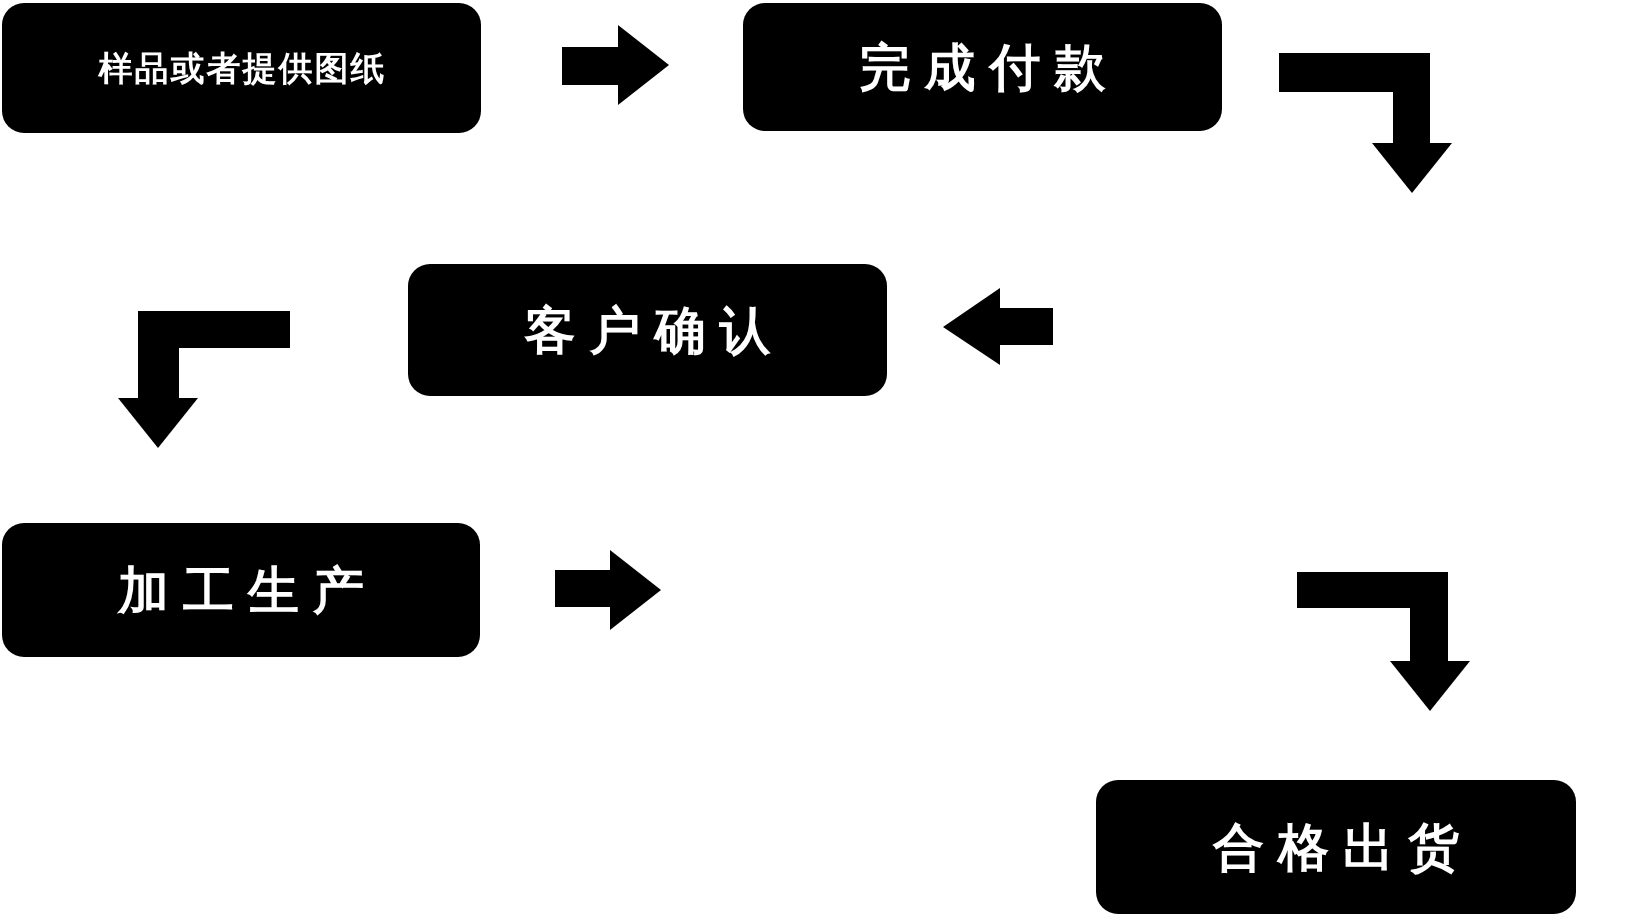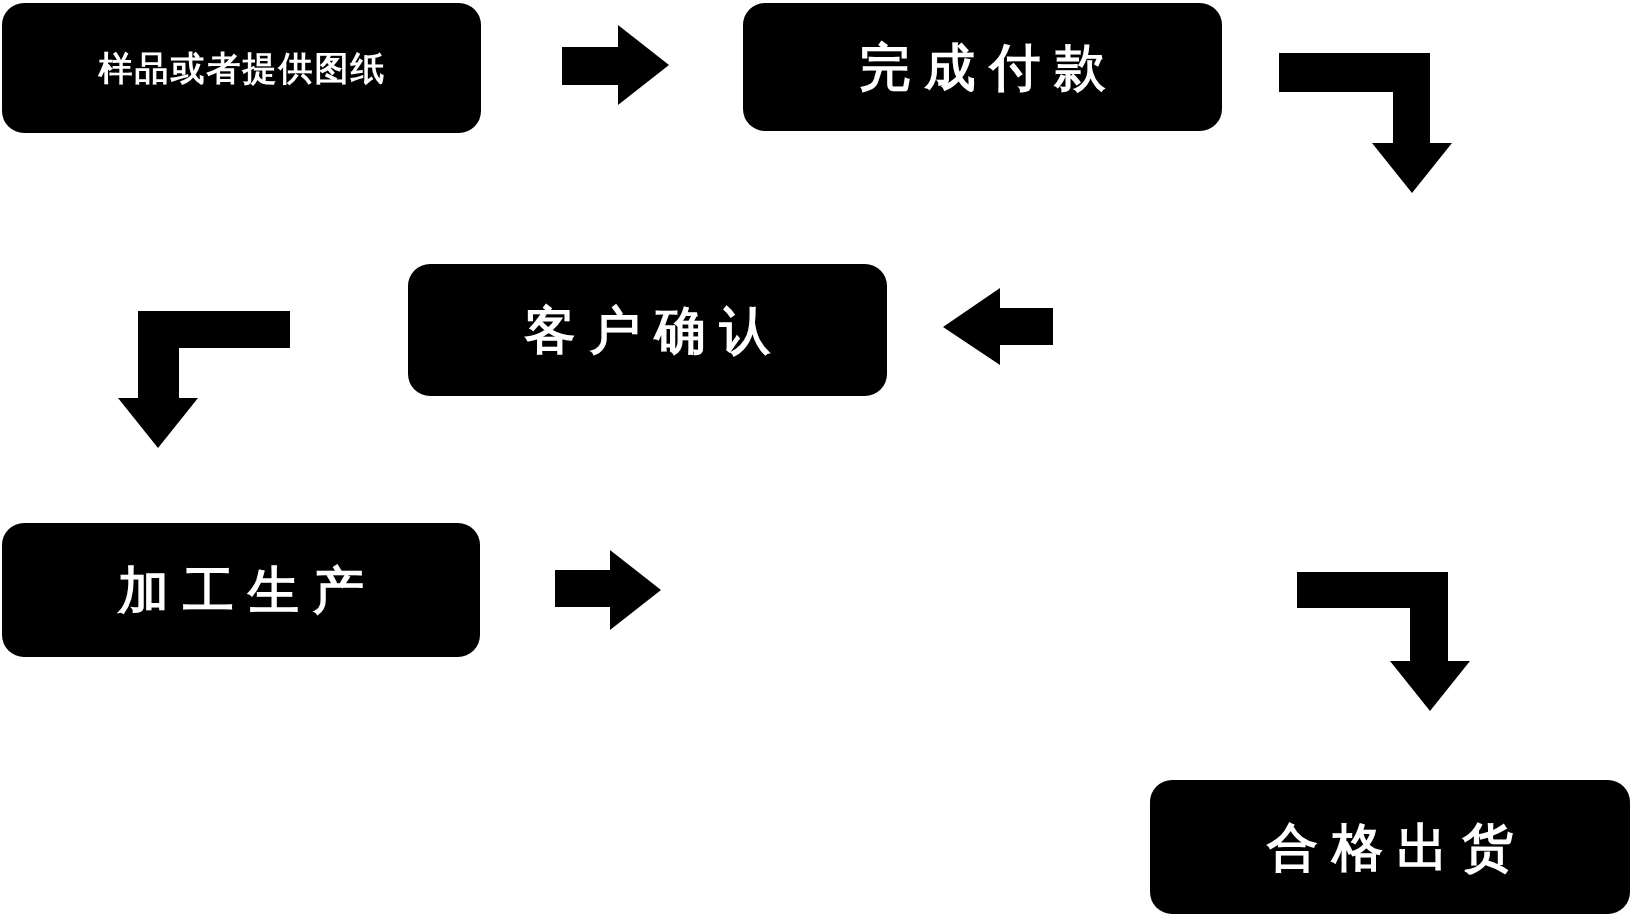--- a/index.html
+++ b/index.html
@@ -108,17 +108,17 @@
     <div class="tri tri-right" style="left:610px; top:550px;"></div>
   </div>
 
 
   <div class="arrow">
     <div class="bar" style="left:1297px; top:572px; width:151px; height:36px;"></div>
     <div class="bar" style="left:1410px; top:606px; width:38px; height:56px;"></div>
     <div class="tri tri-down" style="left:1390px; top:661px;"></div>
   </div>
 
-  <div class="node" style="left:1150px; top:780px; width:480px; height:134px;">
+  <div class="node" style="left:1096px; top:780px; width:480px; height:134px;">
     <span class="node-label">合格出货</span>
   </div>
 
 </div>
 
 </body></html>

